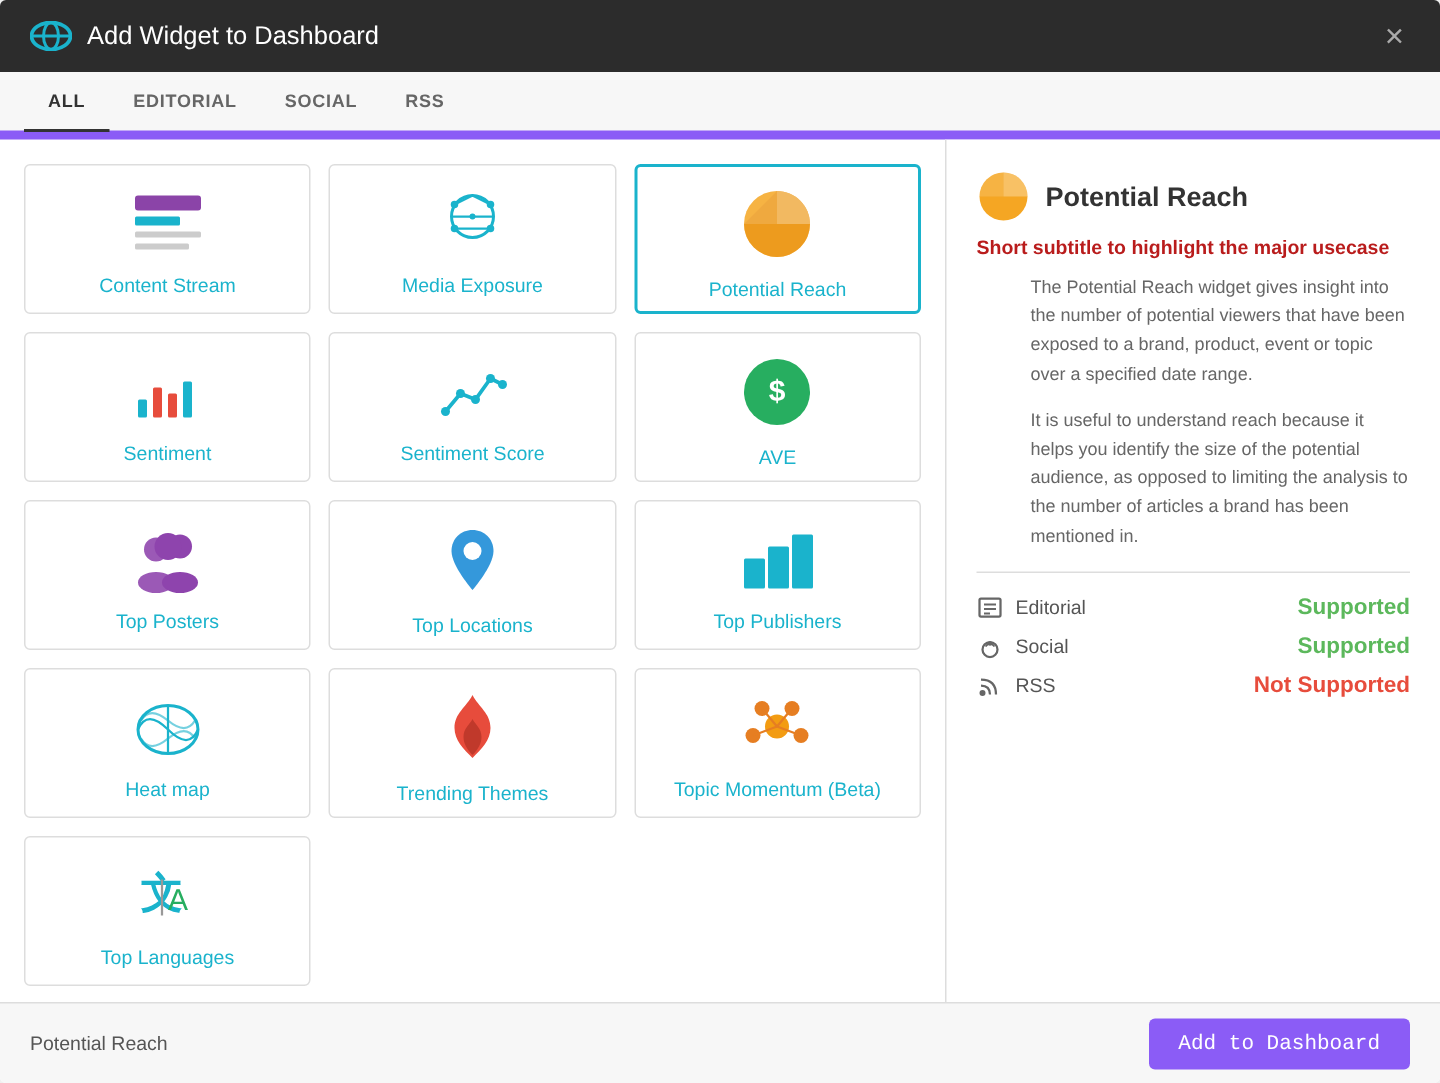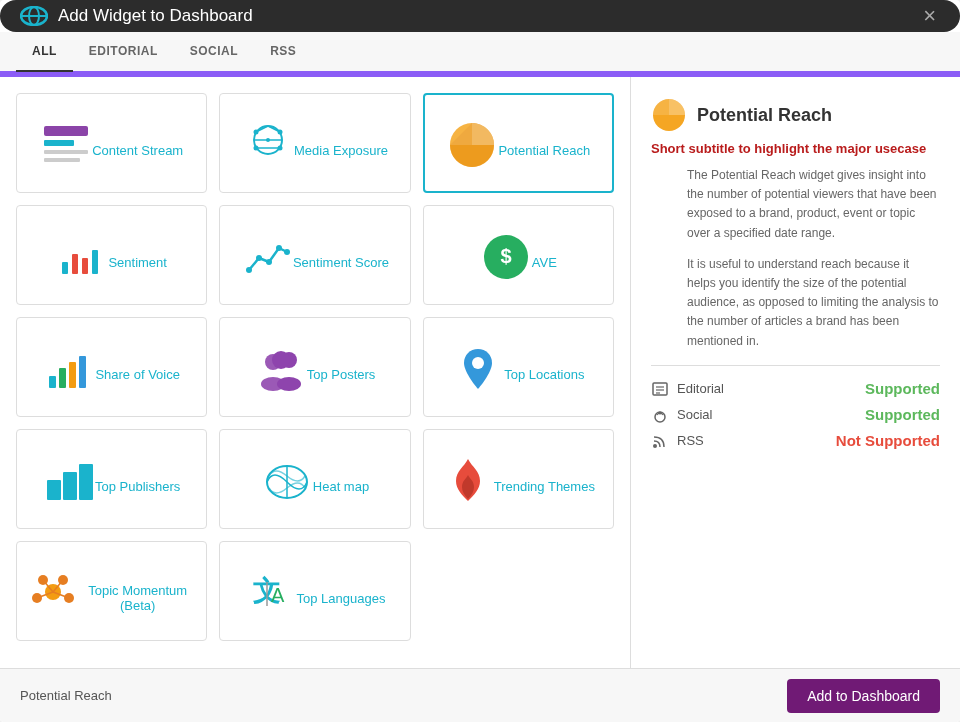--- a/index.html
+++ b/index.html
@@ -1,35 +1,35 @@
 <!DOCTYPE html>
 <html><head>
   <meta charset="utf-8">
   <style>
     * { box-sizing: border-box; margin: 0; padding: 0; }
     body { font-family: -apple-system, BlinkMacSystemFont, 'Segoe UI', Arial, sans-serif; background: #f0f0f0; width: 960px; height: 722px; overflow: hidden; }
 
     .modal { width: 960px; height: 722px; display: flex; flex-direction: column; background: #fff; border-radius: 4px; overflow: hidden; }
 
-    .modal-header { background: #2c2c2c; color: #fff; padding: 0 20px; height: 32px; display: flex; align-items: center; justify-content: space-between; flex-shrink: 0; border-radius: 24px; }
+    .modal-header { background: #2c2c2c; color: #fff; padding: 0 20px; height: 48px; display: flex; align-items: center; justify-content: space-between; flex-shrink: 0; }
     .modal-header-left { display: flex; align-items: center; gap: 10px; }
     .header-icon { width: 28px; height: 20px; display: flex; align-items: center; }
     .header-icon svg { width: 28px; height: 20px; }
     .modal-title { font-size: 17px; font-weight: 500; color: #fff; }
     .close-btn { background: none; border: none; color: #aaa; cursor: pointer; font-size: 22px; line-height: 1; padding: 4px; }
 
     .tabs-bar { background: #f7f7f7; border-bottom: 6px solid #8b5cf6; display: flex; padding: 0 16px; flex-shrink: 0; }
     .tab { padding: 12px 16px; font-size: 12px; font-weight: 600; color: #666; cursor: pointer; border-bottom: 2px solid transparent; margin-bottom: -1px; letter-spacing: 0.5px; }
     .tab.active { color: #333; border-bottom: 2px solid #333; }
 
     .modal-body { display: flex; flex: 1; overflow: hidden; }
 
     .widget-grid { flex: 1; overflow-y: auto; padding: 16px; display: grid; grid-template-columns: repeat(3, 1fr); gap: 12px; align-content: start; }
 
-    .widget-card { border: 1px solid #ddd; border-radius: 4px; background: #fff; display: flex; flex-direction: row; align-items: center; justify-content: center; padding: 20px 10px 16px; cursor: pointer; min-height: 100px; transition: border-color 0.15s; }
+    .widget-card { border: 1px solid #ddd; border-radius: 4px; background: #fff; display: flex; flex-direction: column; align-items: center; justify-content: center; padding: 20px 10px 16px; cursor: pointer; min-height: 100px; transition: border-color 0.15s; }
     .widget-card.selected { border: 2px solid #1ab3cc; }
     .widget-card-label { font-size: 13px; color: #1ab3cc; margin-top: 10px; text-align: center; }
 
     .widget-icon { width: 52px; height: 52px; display: flex; align-items: center; justify-content: center; }
 
     .detail-panel { width: 330px; flex-shrink: 0; border-left: 1px solid #ddd; padding: 20px; overflow-y: auto; background: #fff; }
     .detail-header { display: flex; align-items: center; gap: 10px; margin-bottom: 8px; }
     .detail-icon { width: 36px; height: 36px; }
     .detail-title { font-size: 18px; font-weight: 600; color: #333; }
     .detail-subtitle { font-size: 13px; font-weight: 600; color: #b91c1c; margin-bottom: 10px; }
@@ -37,21 +37,21 @@
     .detail-divider { border: none; border-top: 1px solid #ddd; margin: 14px 0; }
     .support-row { display: flex; align-items: center; gap: 8px; margin-bottom: 8px; font-size: 13px; }
     .support-icon { width: 18px; height: 18px; display: flex; align-items: center; justify-content: center; }
     .support-label { color: #555; flex: 1; }
     .support-status { font-size: 15px; font-weight: bold; }
     .support-status.supported { color: #5cb85c; }
     .support-status.not-supported { color: #e74c3c; }
 
     .modal-footer { background: #f7f7f7; border-top: 1px solid #ddd; padding: 12px 20px; display: flex; align-items: center; justify-content: space-between; flex-shrink: 0; height: 54px; }
     .footer-selected-label { font-size: 13px; color: #555; }
-    .add-btn { background: #701a75; color: #fff; border: none; border-radius: 4px; padding: 9px 20px; font-size: 14px; font-weight: 500; cursor: pointer; }
+    .add-btn { background: #8b5cf6; color: #fff; border: none; border-radius: 4px; padding: 9px 20px; font-size: 14px; font-weight: 500; cursor: pointer; font-family: Liberation Mono, monospace; }
   </style>
 </head>
 <body>
 
 <div class="modal">
 
   <div class="modal-header">
     <div class="modal-header-left">
       <div class="header-icon">
         <svg viewBox="0 0 28 20" fill="none" xmlns="http://www.w3.org/2000/svg">
@@ -147,31 +147,20 @@
       <div class="widget-card">
         <div class="widget-icon">
           <svg width="52" height="52" viewBox="0 0 52 52">
             <circle cx="26" cy="26" r="22" fill="#27ae60"></circle>
             <text x="26" y="32" text-anchor="middle" font-size="20" font-weight="bold" fill="#fff">$</text>
           </svg>
         </div>
         <span class="widget-card-label">AVE</span>
       </div>
 
-      <div class="widget-card">
-        <div class="widget-icon">
-          <svg width="52" height="46" viewBox="0 0 52 46">
-            <rect x="6" y="30" width="7" height="12" fill="#1ab3cc" rx="1"></rect>
-            <rect x="16" y="22" width="7" height="20" fill="#27ae60" rx="1"></rect>
-            <rect x="26" y="16" width="7" height="26" fill="#f39c12" rx="1"></rect>
-            <rect x="36" y="10" width="7" height="32" fill="#3498db" rx="1"></rect>
-          </svg>
-        </div>
-        <span class="widget-card-label">Share of Voice</span>
-      </div>
 
       <div class="widget-card">
         <div class="widget-icon">
           <svg width="52" height="46" viewBox="0 0 52 46">
             <circle cx="18" cy="16" r="8" fill="#9b59b6"></circle>
             <circle cx="34" cy="14" r="8" fill="#8e44ad"></circle>
             <circle cx="26" cy="14" r="9" fill="#8e44ad"></circle>
             <ellipse cx="18" cy="38" rx="12" ry="7" fill="#9b59b6"></ellipse>
             <ellipse cx="34" cy="38" rx="12" ry="7" fill="#8e44ad"></ellipse>
           </svg>

